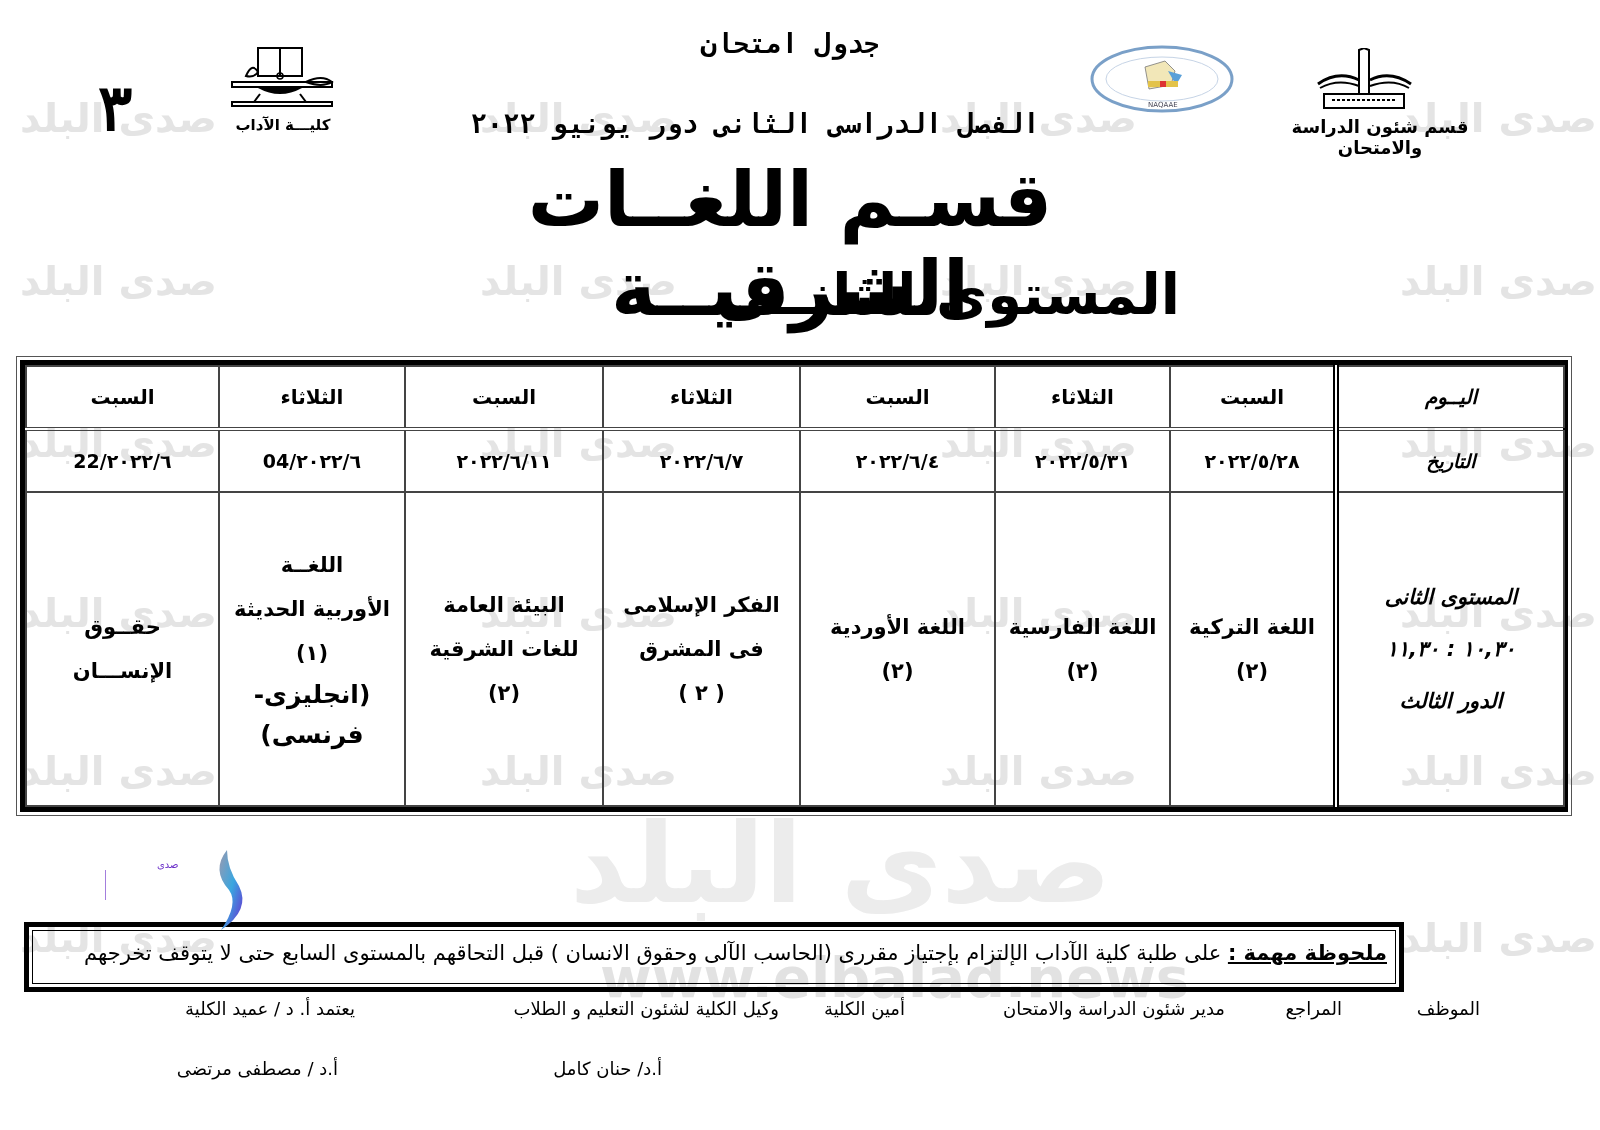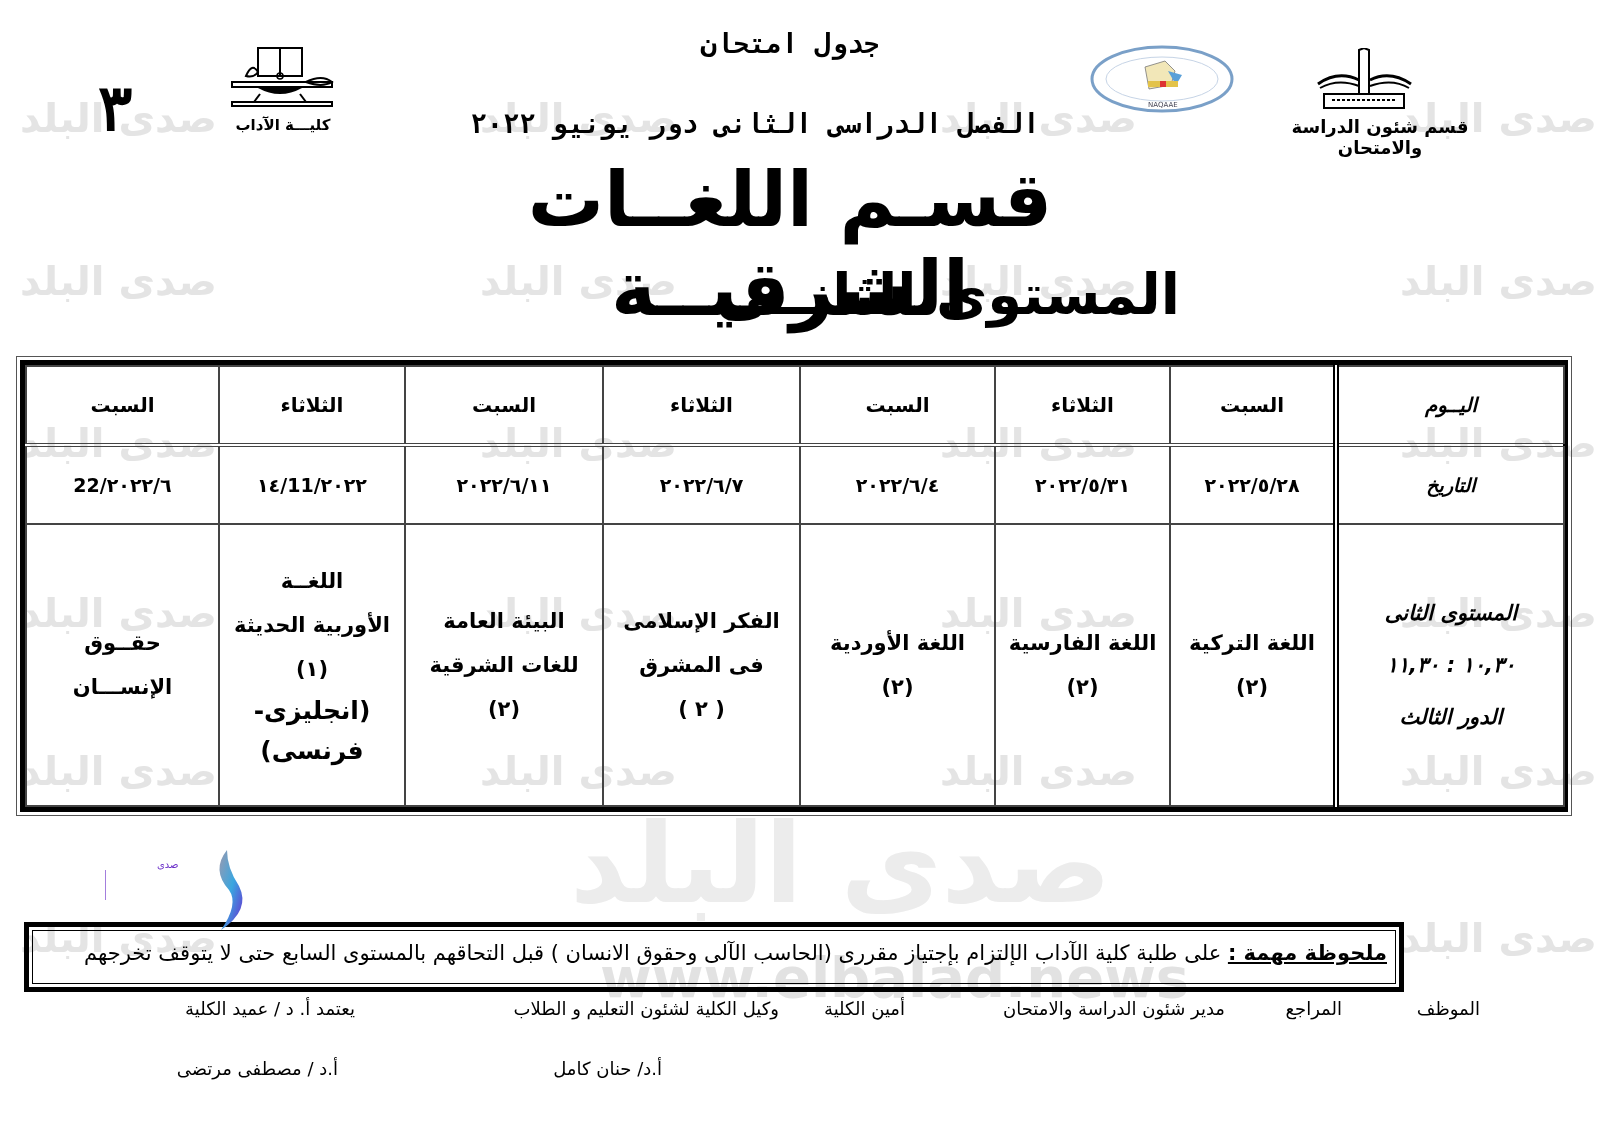--- a/index.html
+++ b/index.html
@@ -41,21 +41,21 @@
   }
   .table-wrap::after {
     content:""; position:absolute; left:-9px; top:-9px; right:-9px; bottom:-9px;
     border:1px solid #555; pointer-events:none;
   }
   table.sched {
     width:100%; height:100%; border-collapse:collapse; direction:rtl; table-layout:fixed;
   }
   table.sched td {
     border:2px solid #444; text-align:center; vertical-align:middle; font-weight:bold;
-    font-family:"DejaVu Sans", sans-serif; padding:12px 4px;margin-top:25px;
+    font-family:"DejaVu Sans", sans-serif; padding:4px 4px;margin-top:25px;
   }
   table.sched tr.day-row td { height:52px; font-size:20px; border-bottom:4px double #444; }
   table.sched tr.date-row td { height:52px; font-size:19px; letter-spacing:1px; }
   table.sched tr.subj-row td { font-size:21px; line-height:44px; }
   table.sched td.label-col { border-left:6px double #000; font-size:23px;font-style:italic; }
   table.sched tr.subj-row td.label-col { font-size:21px; line-height:52px; }
   .subj-line { display:block; }
   .small-line { display:block; font-size:25px; line-height:40px; }
 
   
@@ -178,21 +178,21 @@
       <td>الثلاثاء</td>
       <td>السبت</td>
     </tr>
     <tr class="date-row">
       <td class="label-col">التاريخ</td>
       <td>٢٠٢٢/٥/٢٨</td>
       <td>٢٠٢٢/٥/٣١</td>
       <td>٢٠٢٢/٦/٤</td>
       <td>٢٠٢٢/٦/٧</td>
       <td>٢٠٢٢/٦/١١</td>
-      <td>٢٠٢٢/11/١٤</td>
+      <td>٢٠٢٢/٦/04</td>
       <td>٢٠٢٢/٦/22</td>
     </tr>
     <tr class="subj-row">
       <td class="label-col">
         <span class="subj-line">المستوى الثانى</span>
         <span class="subj-line" style="letter-spacing:3px;">١٠,٣٠ : ١١,٣٠</span>
         <span class="subj-line">الدور الثالث</span>
       </td>
       <td>
         <span class="subj-line">اللغة التركية</span>

